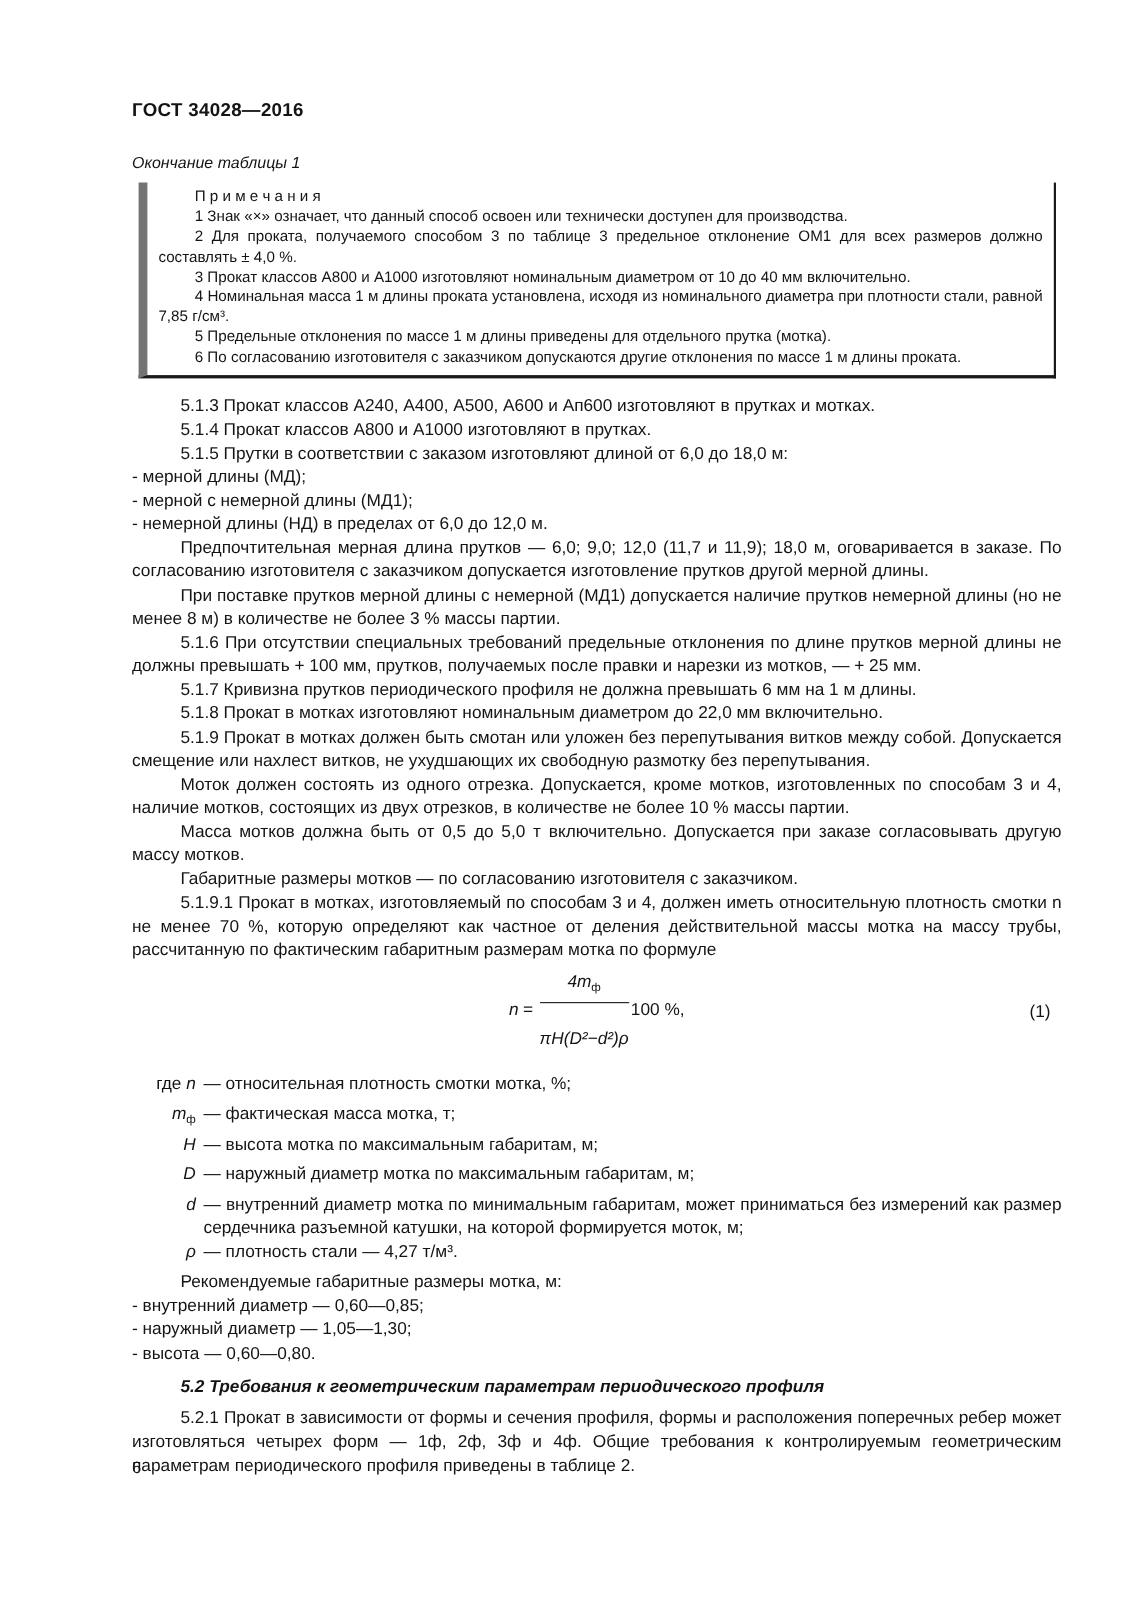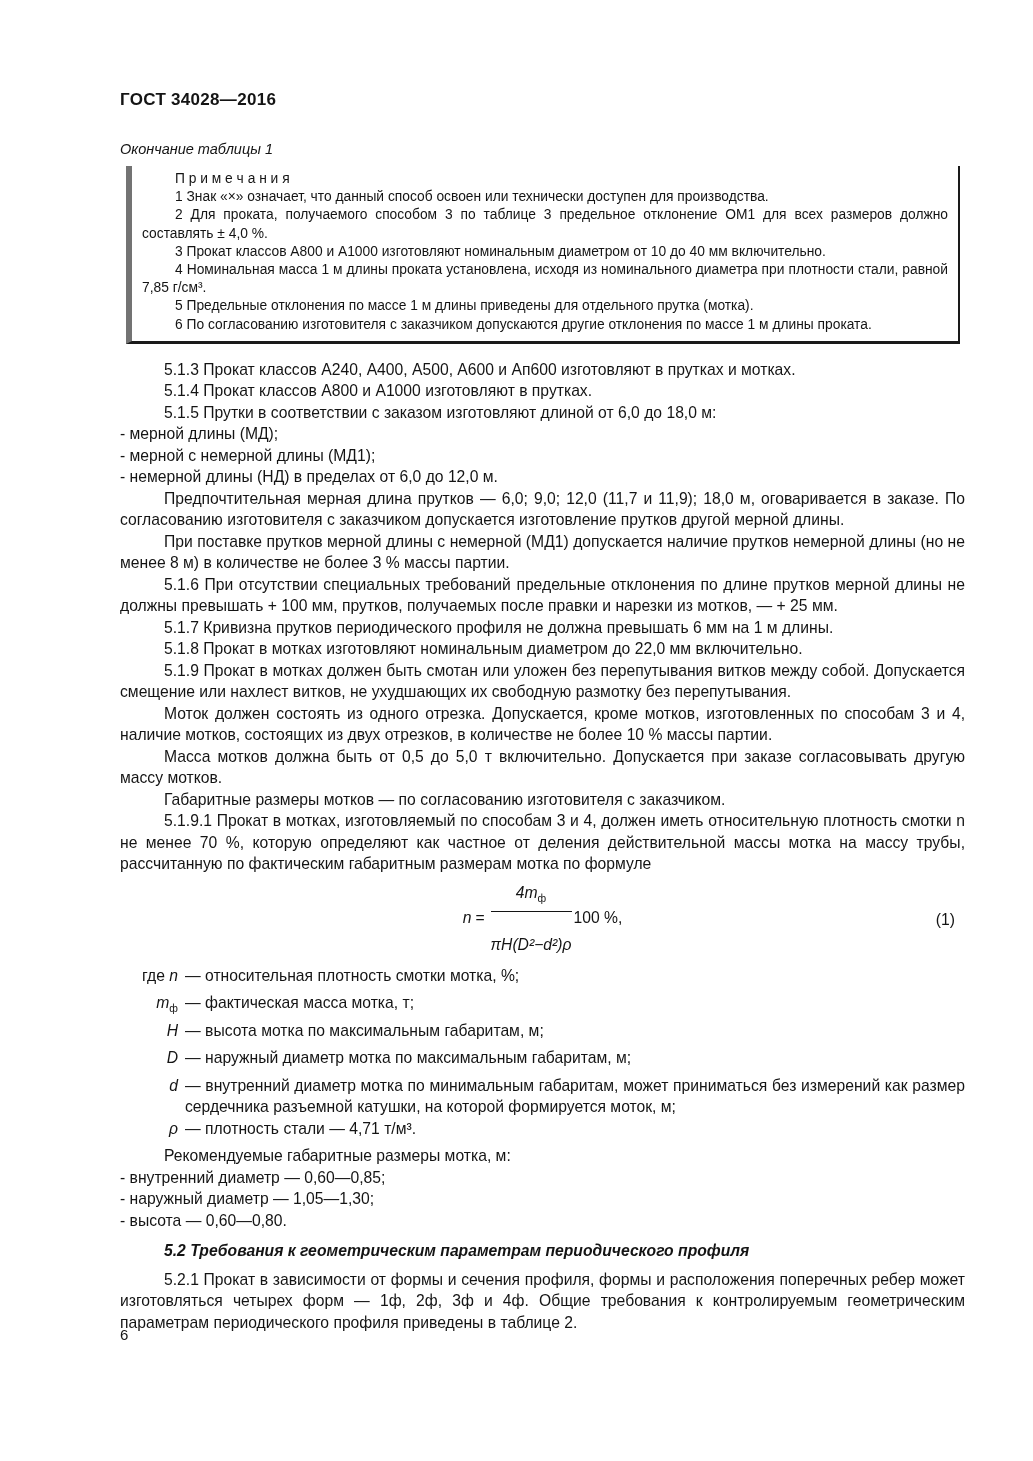--- a/index.html
+++ b/index.html
@@ -25,21 +25,21 @@
   .table-caption {
     margin-top:31px;
     font-style:italic;
     font-size:14.5px;
   }
   .notes-box {
     box-sizing:border-box;
     margin-top:9px;
     margin-left:6px;
     width:834px;
-    border-left:6px solid #737373;
+    border-left:8px solid #737373;
     border-right:2px solid #1a1a1a;
     border-bottom:3px solid #1a1a1a;
     padding:4px 10px 7px 10px;
     font-size:13.8px;
     line-height:18.2px;
   }
   .notes-title { text-indent:33px; }
   .note-item {
     margin:0;
     text-indent:33px;
@@ -85,21 +85,21 @@
     font-size:10.5px;
     font-style:normal;
     vertical-align:-4px;
   }
   .formula-number {
     position:absolute;
     right:10px;
     top:50%;
     transform:translateY(-50%);
   }
-  .defs { margin-top:0; }
+  .defs { margin-top:10px; }
   .def-row { display:flex; margin:0; }
   .def-term {
     flex:0 0 58px;
     width:58px;
     text-align:right;
     font-style:italic;
     white-space:nowrap;
   }
   .def-term .def-prefix { font-style:normal; }
   .def-text {
@@ -181,21 +181,21 @@
       <div class="def-row">
         <span class="def-term"><span class="def-prefix"></span><span>D</span><sub class="f-sub"></sub></span>
         <span class="def-text">— наружный диаметр мотка по максимальным габаритам, м;</span>
       </div>
       <div class="def-row">
         <span class="def-term"><span class="def-prefix"></span><span>d</span><sub class="f-sub"></sub></span>
         <span class="def-text">— внутренний диаметр мотка по минимальным габаритам, может приниматься без измерений как размер сердечника разъемной катушки, на которой формируется моток, м;</span>
       </div>
       <div class="def-row">
         <span class="def-term"><span class="def-prefix"></span><span>ρ</span><sub class="f-sub"></sub></span>
-        <span class="def-text">— плотность стали — 4,71 т/м³.</span>
+        <span class="def-text">— плотность стали — 4,27 т/м³.</span>
       </div>
     </div>
 
     <p class="para">Рекомендуемые габаритные размеры мотка, м:</p>
     <p class="para list-line">- внутренний диаметр — 0,60—0,85;</p>
     <p class="para list-line">- наружный диаметр — 1,05—1,30;</p>
     <p class="para list-line">- высота — 0,60—0,80.</p>
 
     <p class="section-heading">5.2 Требования к геометрическим параметрам периодического профиля</p>
     <p class="para">5.2.1 Прокат в зависимости от формы и сечения профиля, формы и расположения поперечных ребер может изготовляться четырех форм — 1ф, 2ф, 3ф и 4ф. Общие требования к контролируемым геометрическим параметрам периодического профиля приведены в таблице 2.</p>

